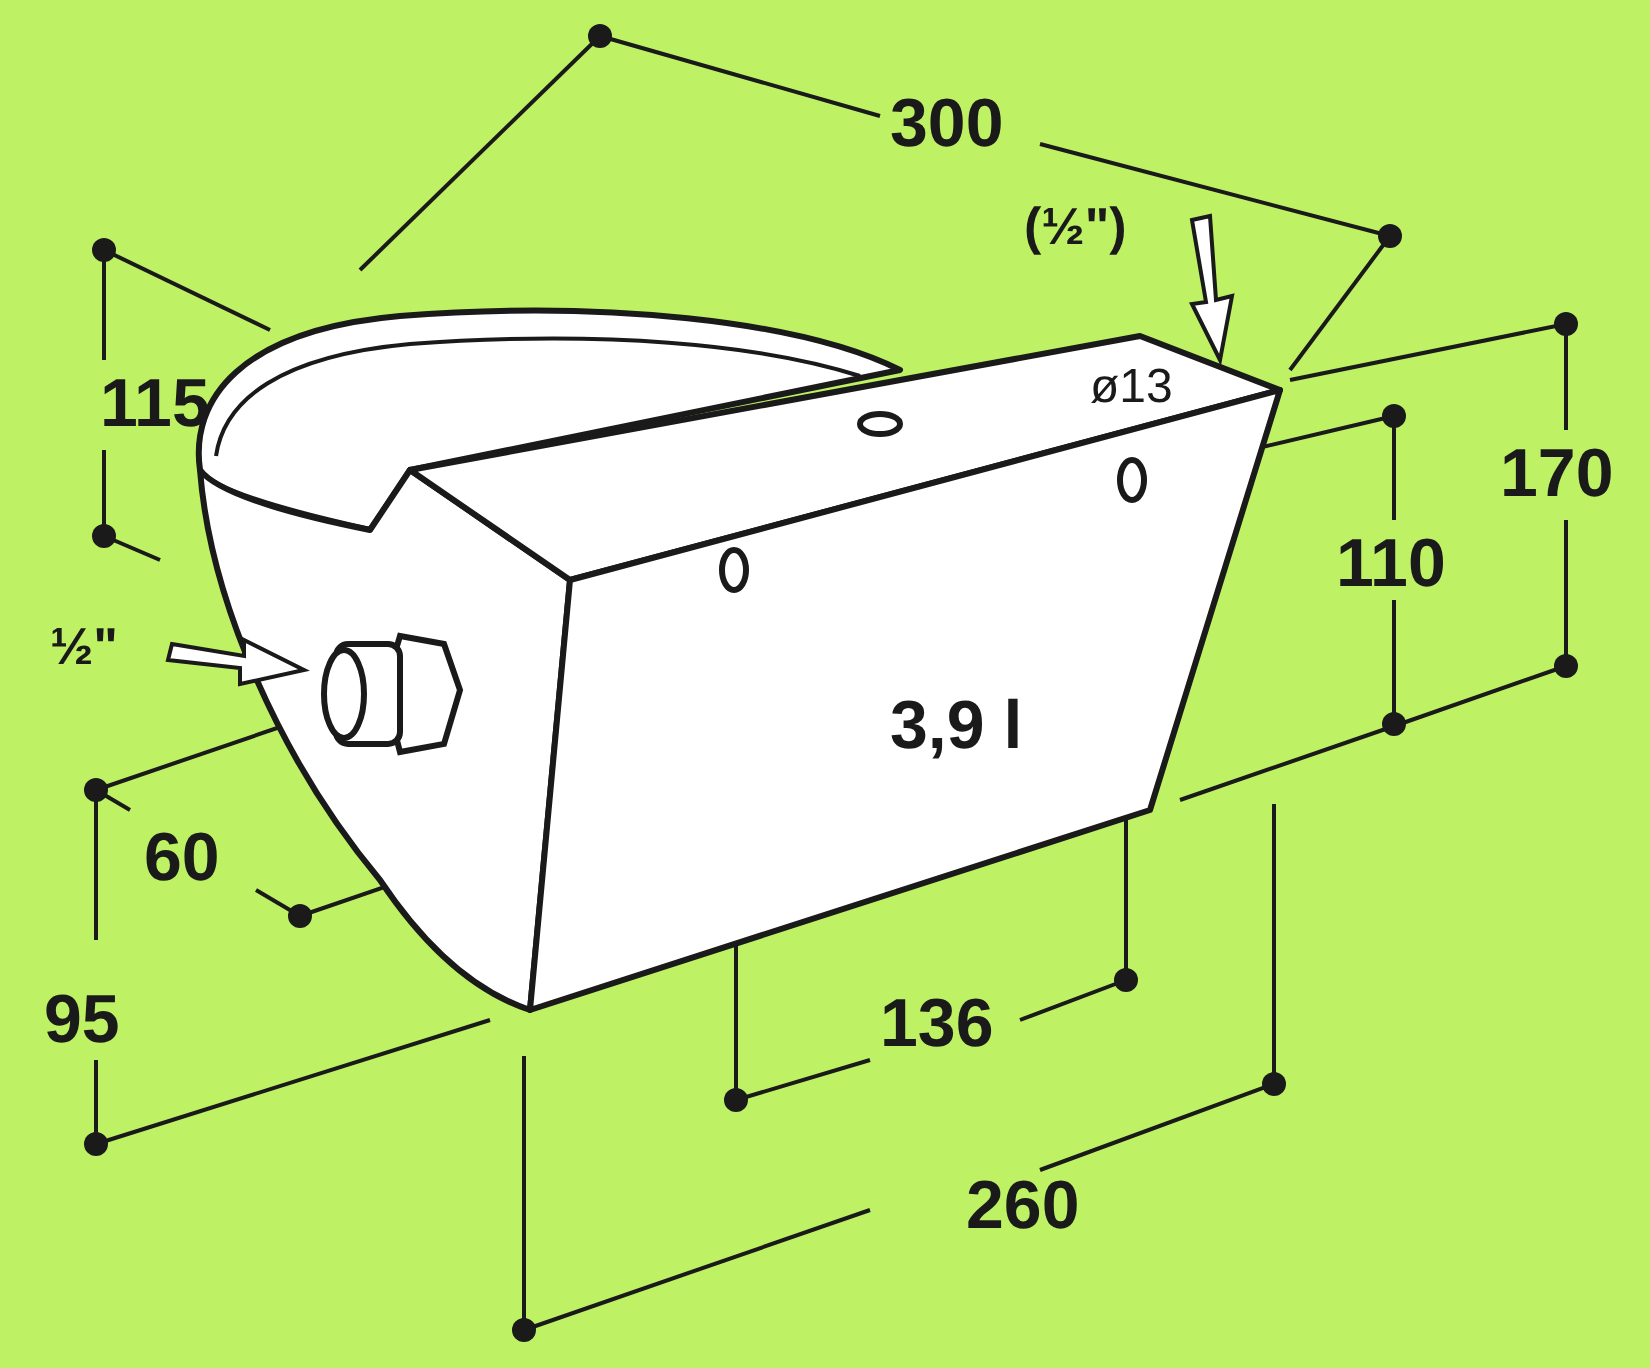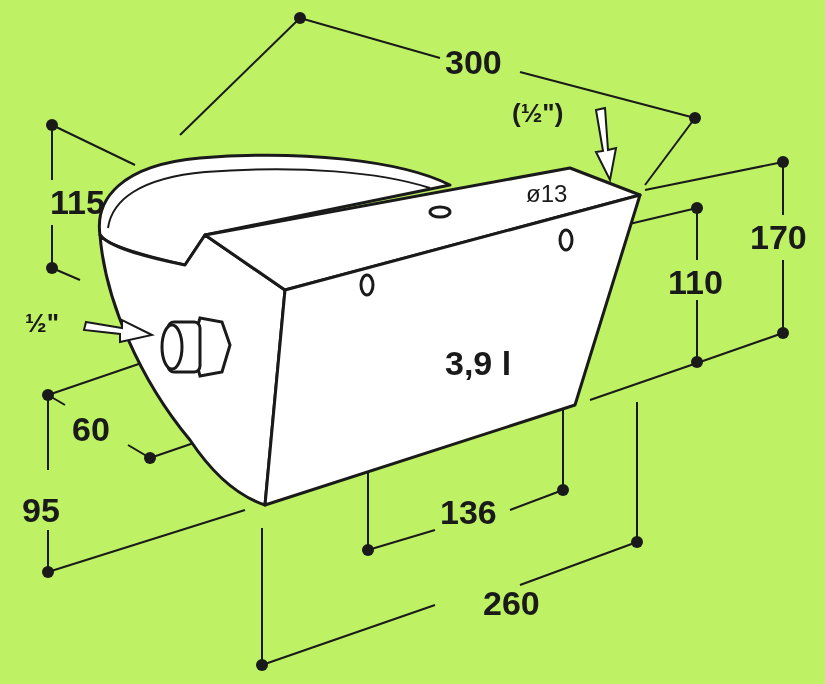--- a/index.html
+++ b/index.html
@@ -1,21 +1,21 @@
 <!DOCTYPE html>
 <html><head>
 <meta charset="utf-8">
 <style>
   html,body{margin:0;padding:0;background:#ffffff;}
   #canvas{position:relative;width:825px;height:684px;overflow:hidden;background:#bef264;}
   svg{position:absolute;left:0;top:0;}
   .lbl{position:absolute;font-family:"Liberation Sans",sans-serif;font-weight:bold;color:#1a1a1a;white-space:nowrap;line-height:1;}
   .big{font-size:34px;}
   .mid{font-size:26px;}
-  .thin{font-weight:normal;font-size:24px;}
+  .thin{font-weight:normal;font-size:24px;margin-left:19px;}
 </style>
 </head>
 <body>
 
 <div id="canvas">
 <svg width="825" height="684" viewBox="0 0 825 684">
   <g stroke="#1a1a1a" fill="none" stroke-width="2">
 
     <line x1="300" y1="18" x2="180" y2="135"></line>
     <line x1="300" y1="18" x2="440" y2="58"></line>

